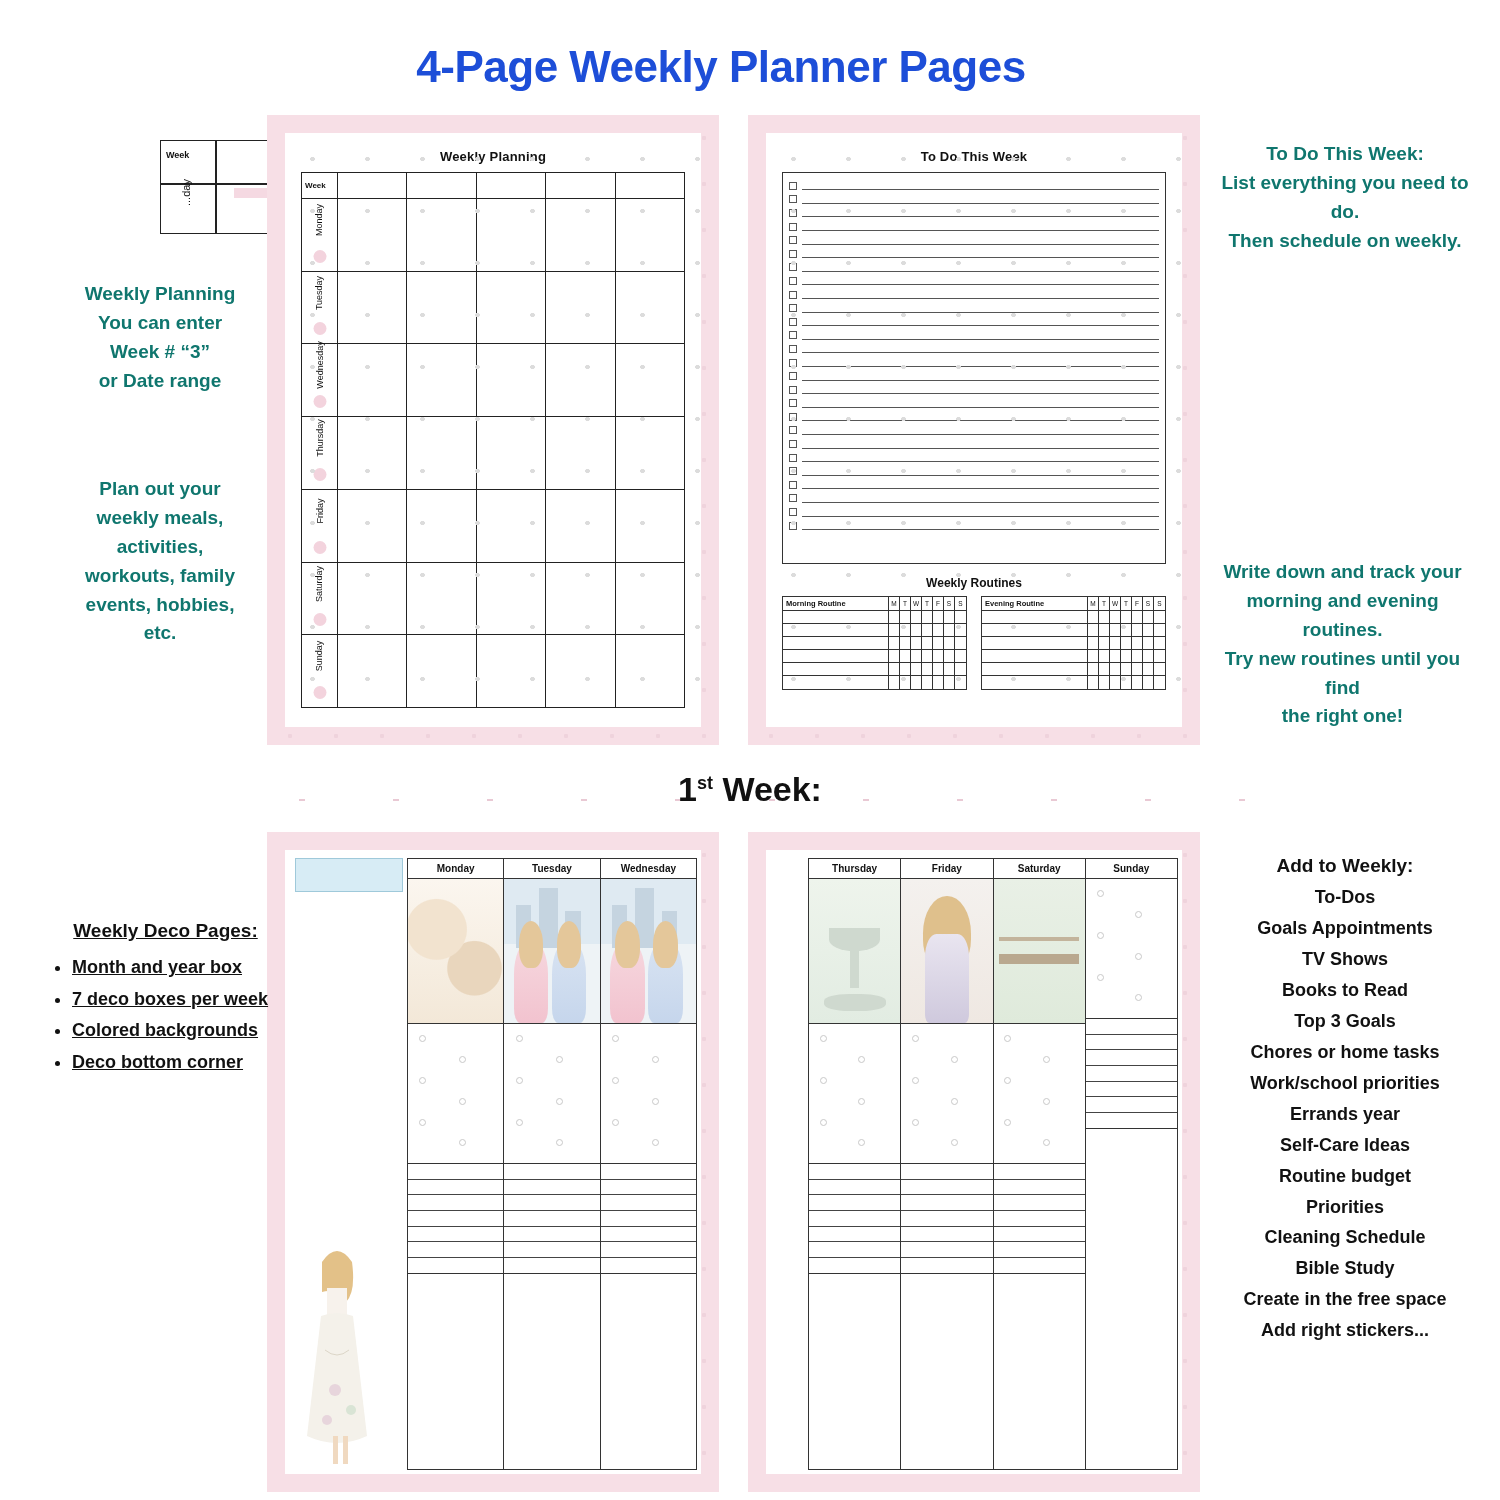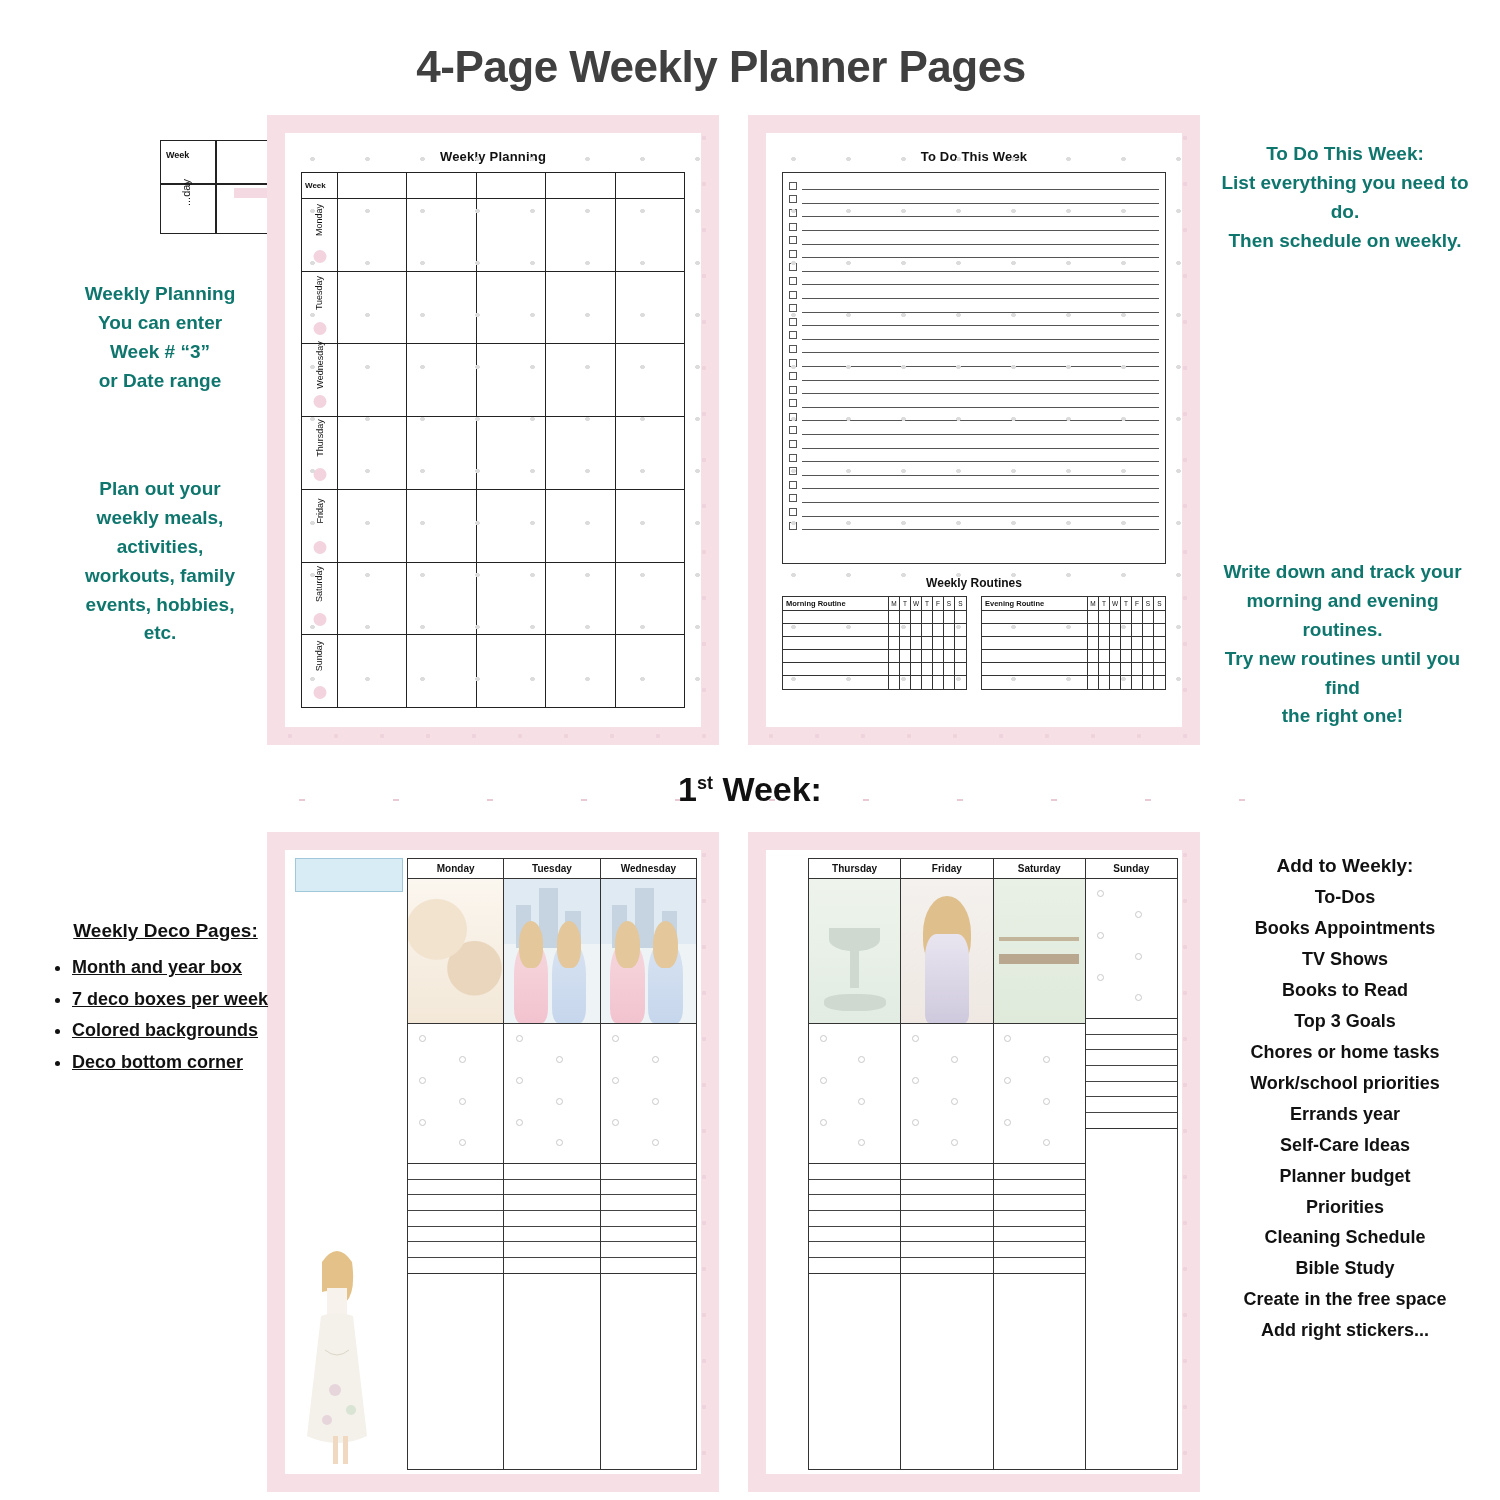--- a/index.html
+++ b/index.html
@@ -11,21 +11,21 @@
     color:#111;
     position:relative;
     overflow:hidden;
   }
 
   
   .main-title {
     position:absolute; top:42px; left:0; width:1442px;
     text-align:center;
     font-size:44px; font-weight:700; letter-spacing:-0.5px;
-    color:#404040;
+    color:#1d4ed8;
   }
 
   
   .page {
     position:absolute;
     background:#f7dfe6;
     padding:18px;
   }
   .page.dots::before{
     content:"";
@@ -839,28 +839,28 @@
       <li>7 deco boxes per week</li>
       <li>Colored backgrounds</li>
       <li>Deco bottom corner</li>
     </ul>
 </div>
 
 <div id="note-add">
   <div class="hdr">Add to Weekly:</div>
   <div id="add-items">
       <div class="row">To-Dos</div>
-      <div class="row">Books Appointments</div>
+      <div class="row">Goals Appointments</div>
       <div class="row">TV Shows</div>
       <div class="row">Books to Read</div>
       <div class="row">Top 3 Goals</div>
       <div class="row">Chores or home tasks</div>
       <div class="row">Work/school priorities</div>
       <div class="row">Errands year</div>
       <div class="row">Self-Care Ideas</div>
-      <div class="row">Planner budget</div>
+      <div class="row">Routine budget</div>
       <div class="row">Priorities</div>
       <div class="row">Cleaning Schedule</div>
       <div class="row">Bible Study</div>
       <div class="row">Create in the free space</div>
       <div class="row">Add right stickers...</div>
     </div>
 </div>
 
 </body></html>

